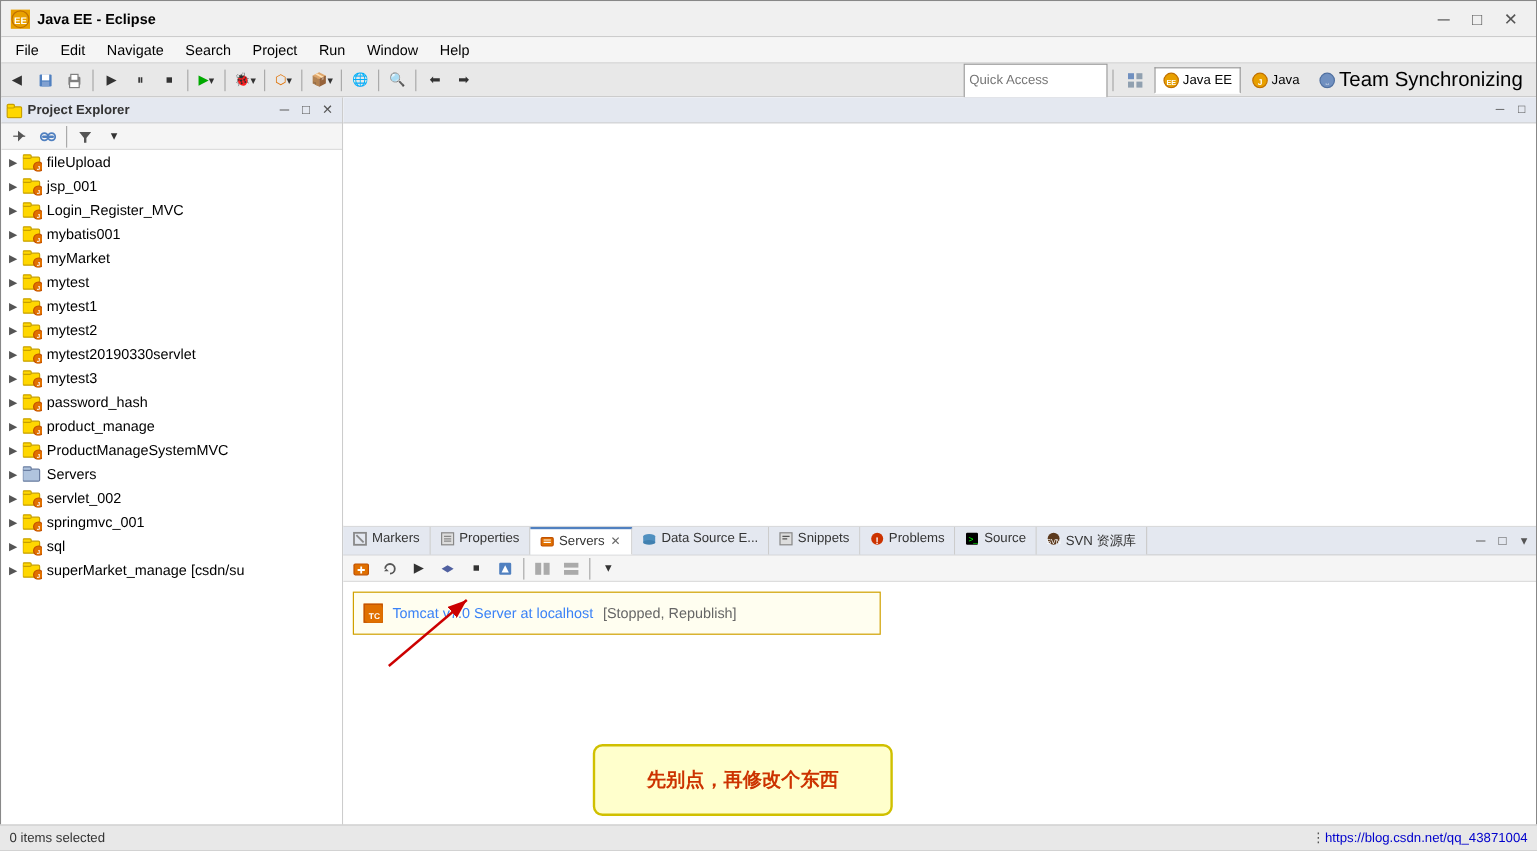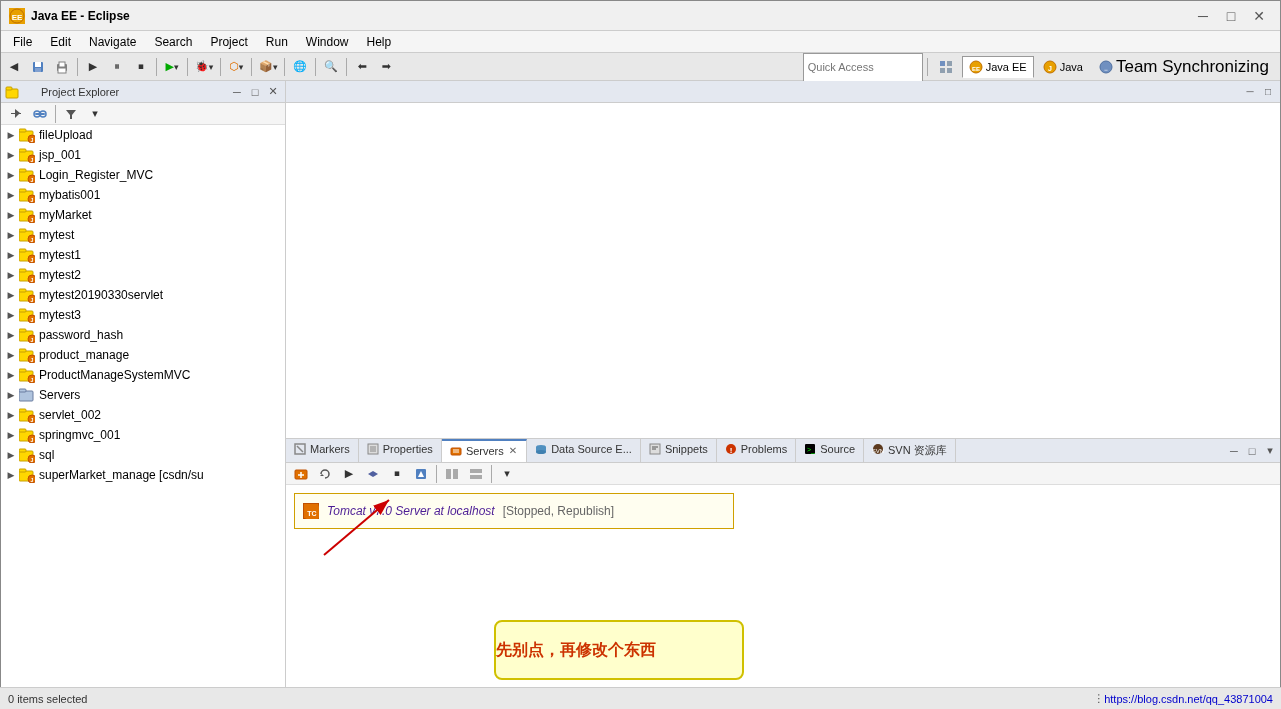--- a/index.html
+++ b/index.html
@@ -143,23 +143,23 @@
       align-items: center;
       background: #e4e8f0;
       height: 22px;
       padding: 0 4px;
       border-bottom: 1px solid #ccc;
       justify-content: space-between;
     }
     .panel-title-area {
       display: flex;
       align-items: center;
-      gap: 22px;
+      gap: 4px;
       font-size: 11px;
-      font-weight: normal;
+      font-weight: bold;
       color: #333;
     }
     .panel-controls {
       display: flex;
       align-items: center;
       gap: 2px;
     }
     .panel-ctrl-btn {
       width: 16px;
       height: 16px;
@@ -303,35 +303,36 @@
     .server-entry {
       display: flex;
       align-items: center;
       gap: 8px;
       padding: 4px 8px;
       border: 1px solid #d0a000;
       background: #fffef0;
       width: 440px;
       height: 36px;
     }
-    .server-name { font-size: 12px; color: #4c1d95; font-style: italic; }
+    .server-name { font-size: 12px; color: #3b82f6; }
     .server-status { font-size: 12px; color: #666; }
 
     
     .annotation-box {
       position: absolute;
       left: 120px;
       top: 80px;
       width: 250px;
       height: 60px;
       background: #ffffcc;
       border: 2px solid #d0c000;
       border-radius: 8px;
       display: flex;
       align-items: center;
+      justify-content: center;
       font-size: 16px;
       color: #cc3300;
       font-weight: bold;
     }
 
     
     #status-bar {
       height: 22px;
       background: #e8e8e8;
       border-top: 1px solid #ccc;

